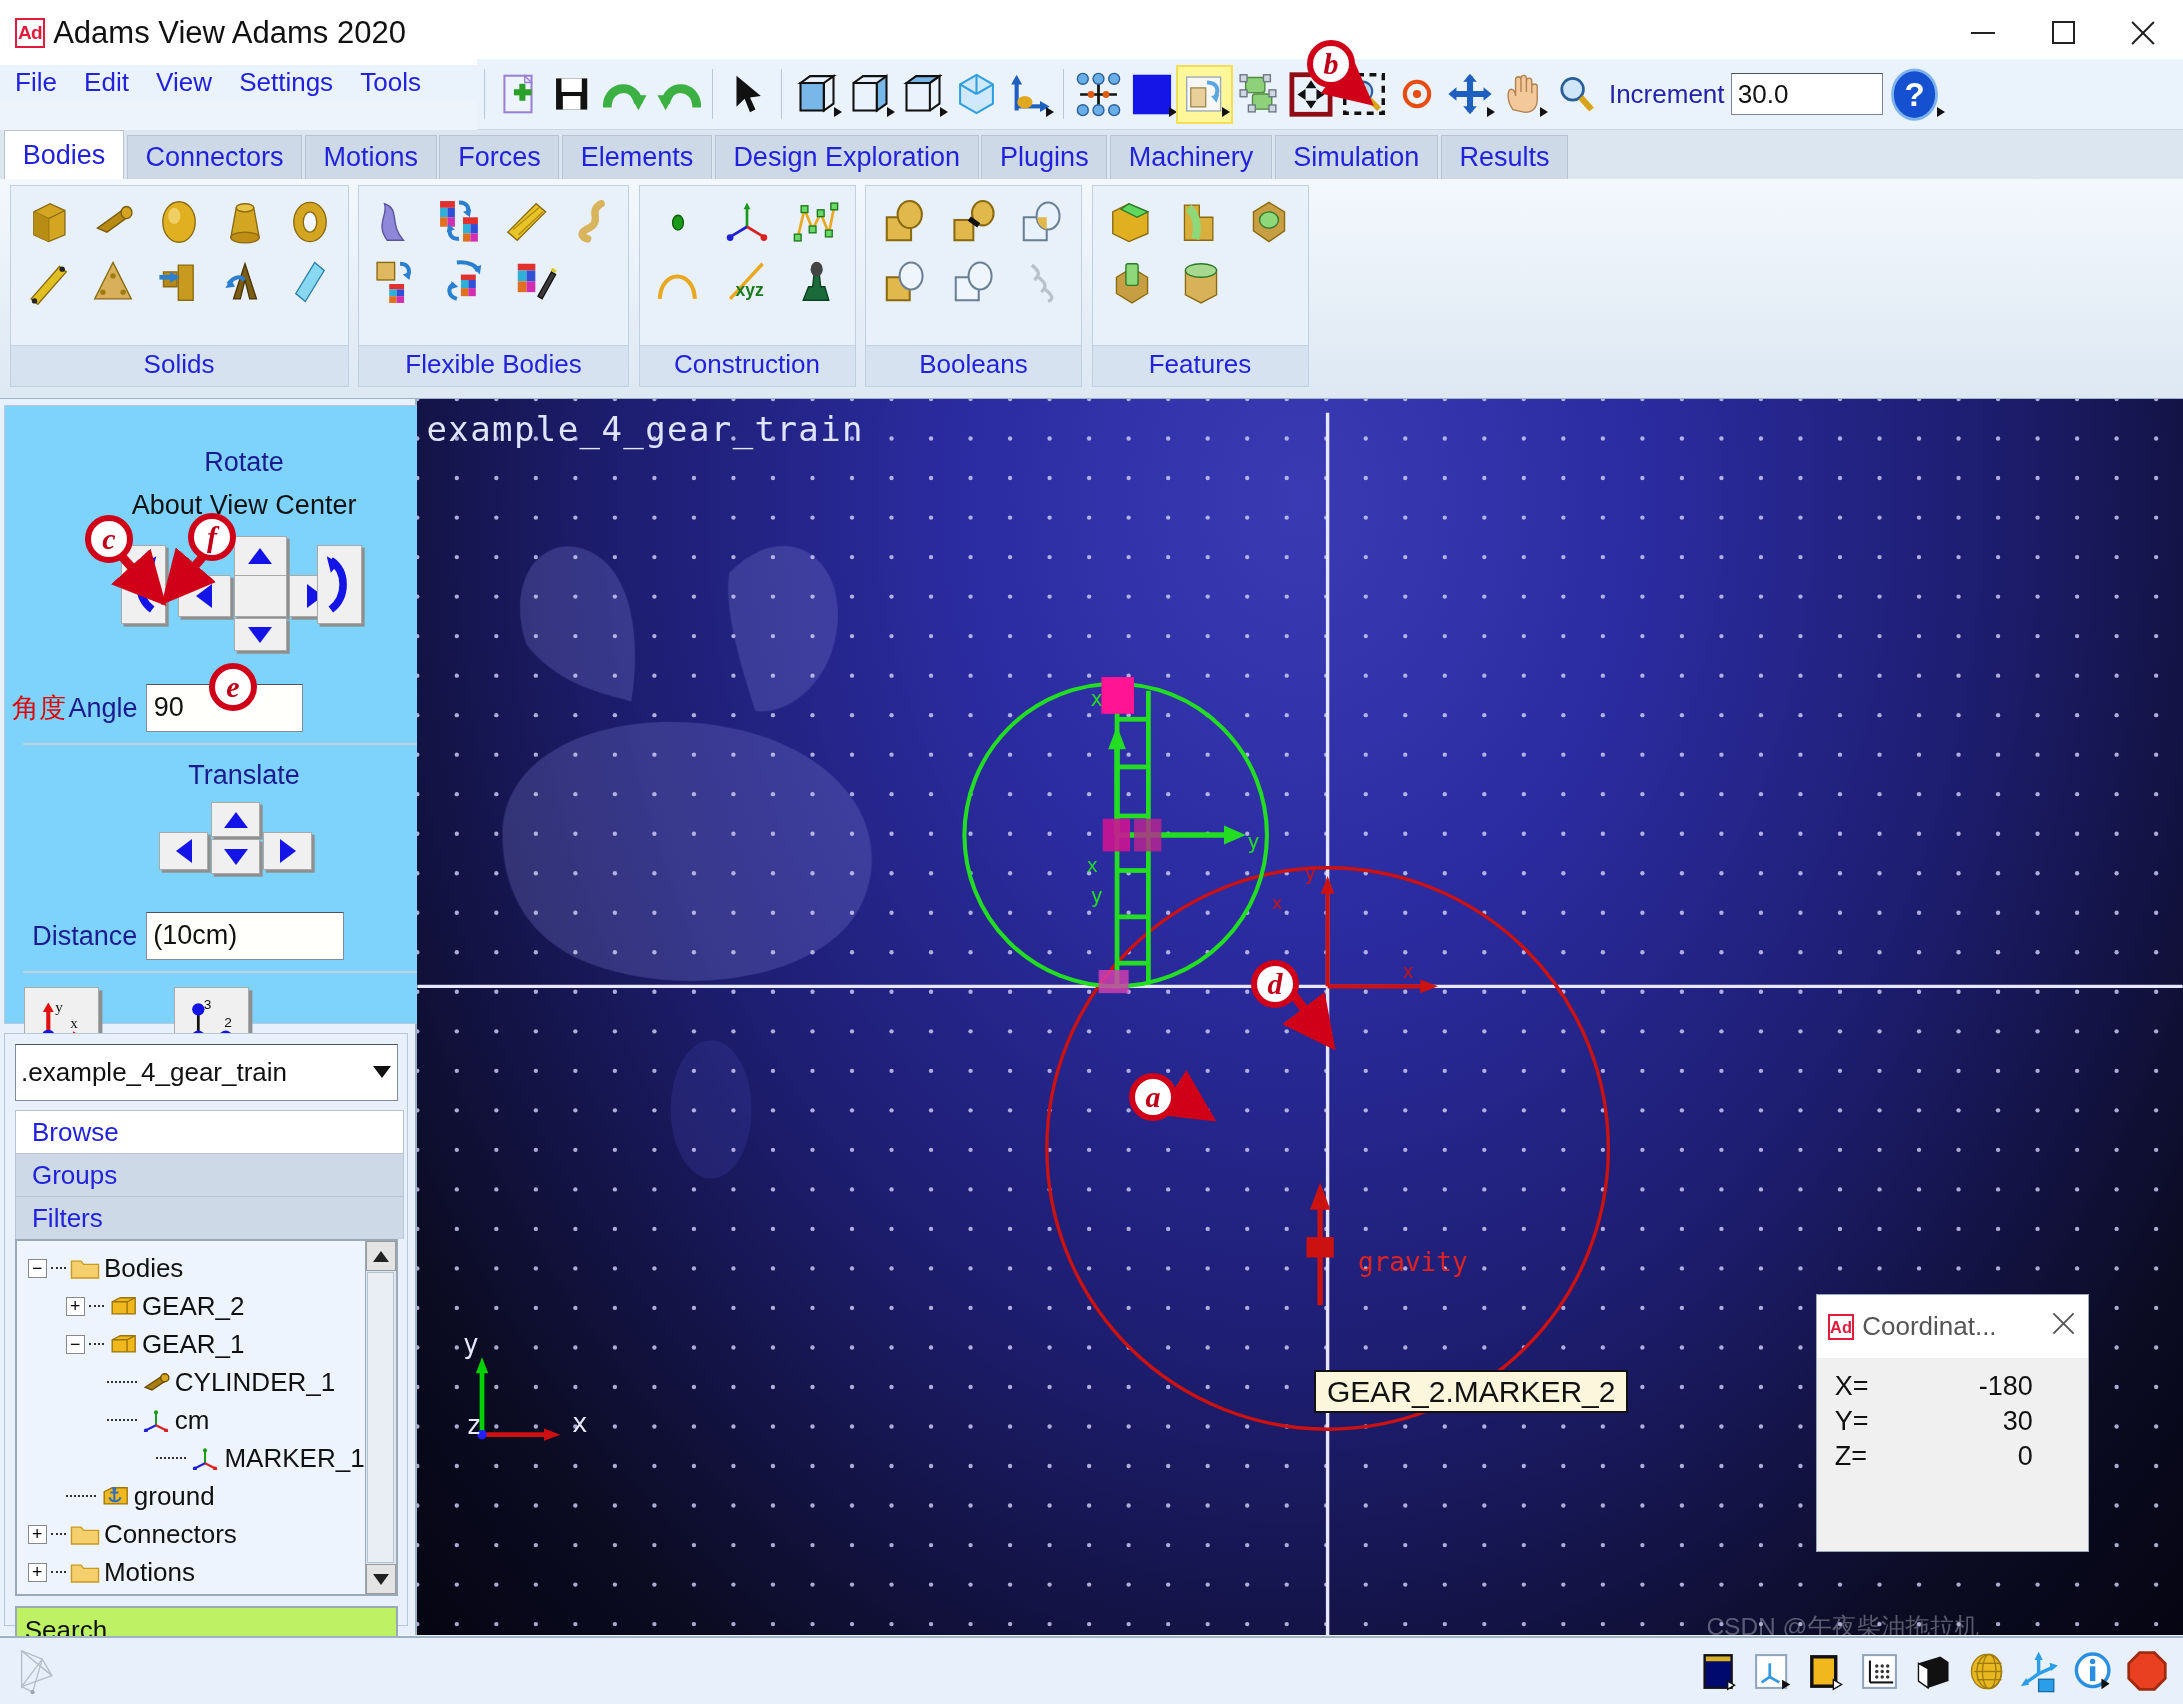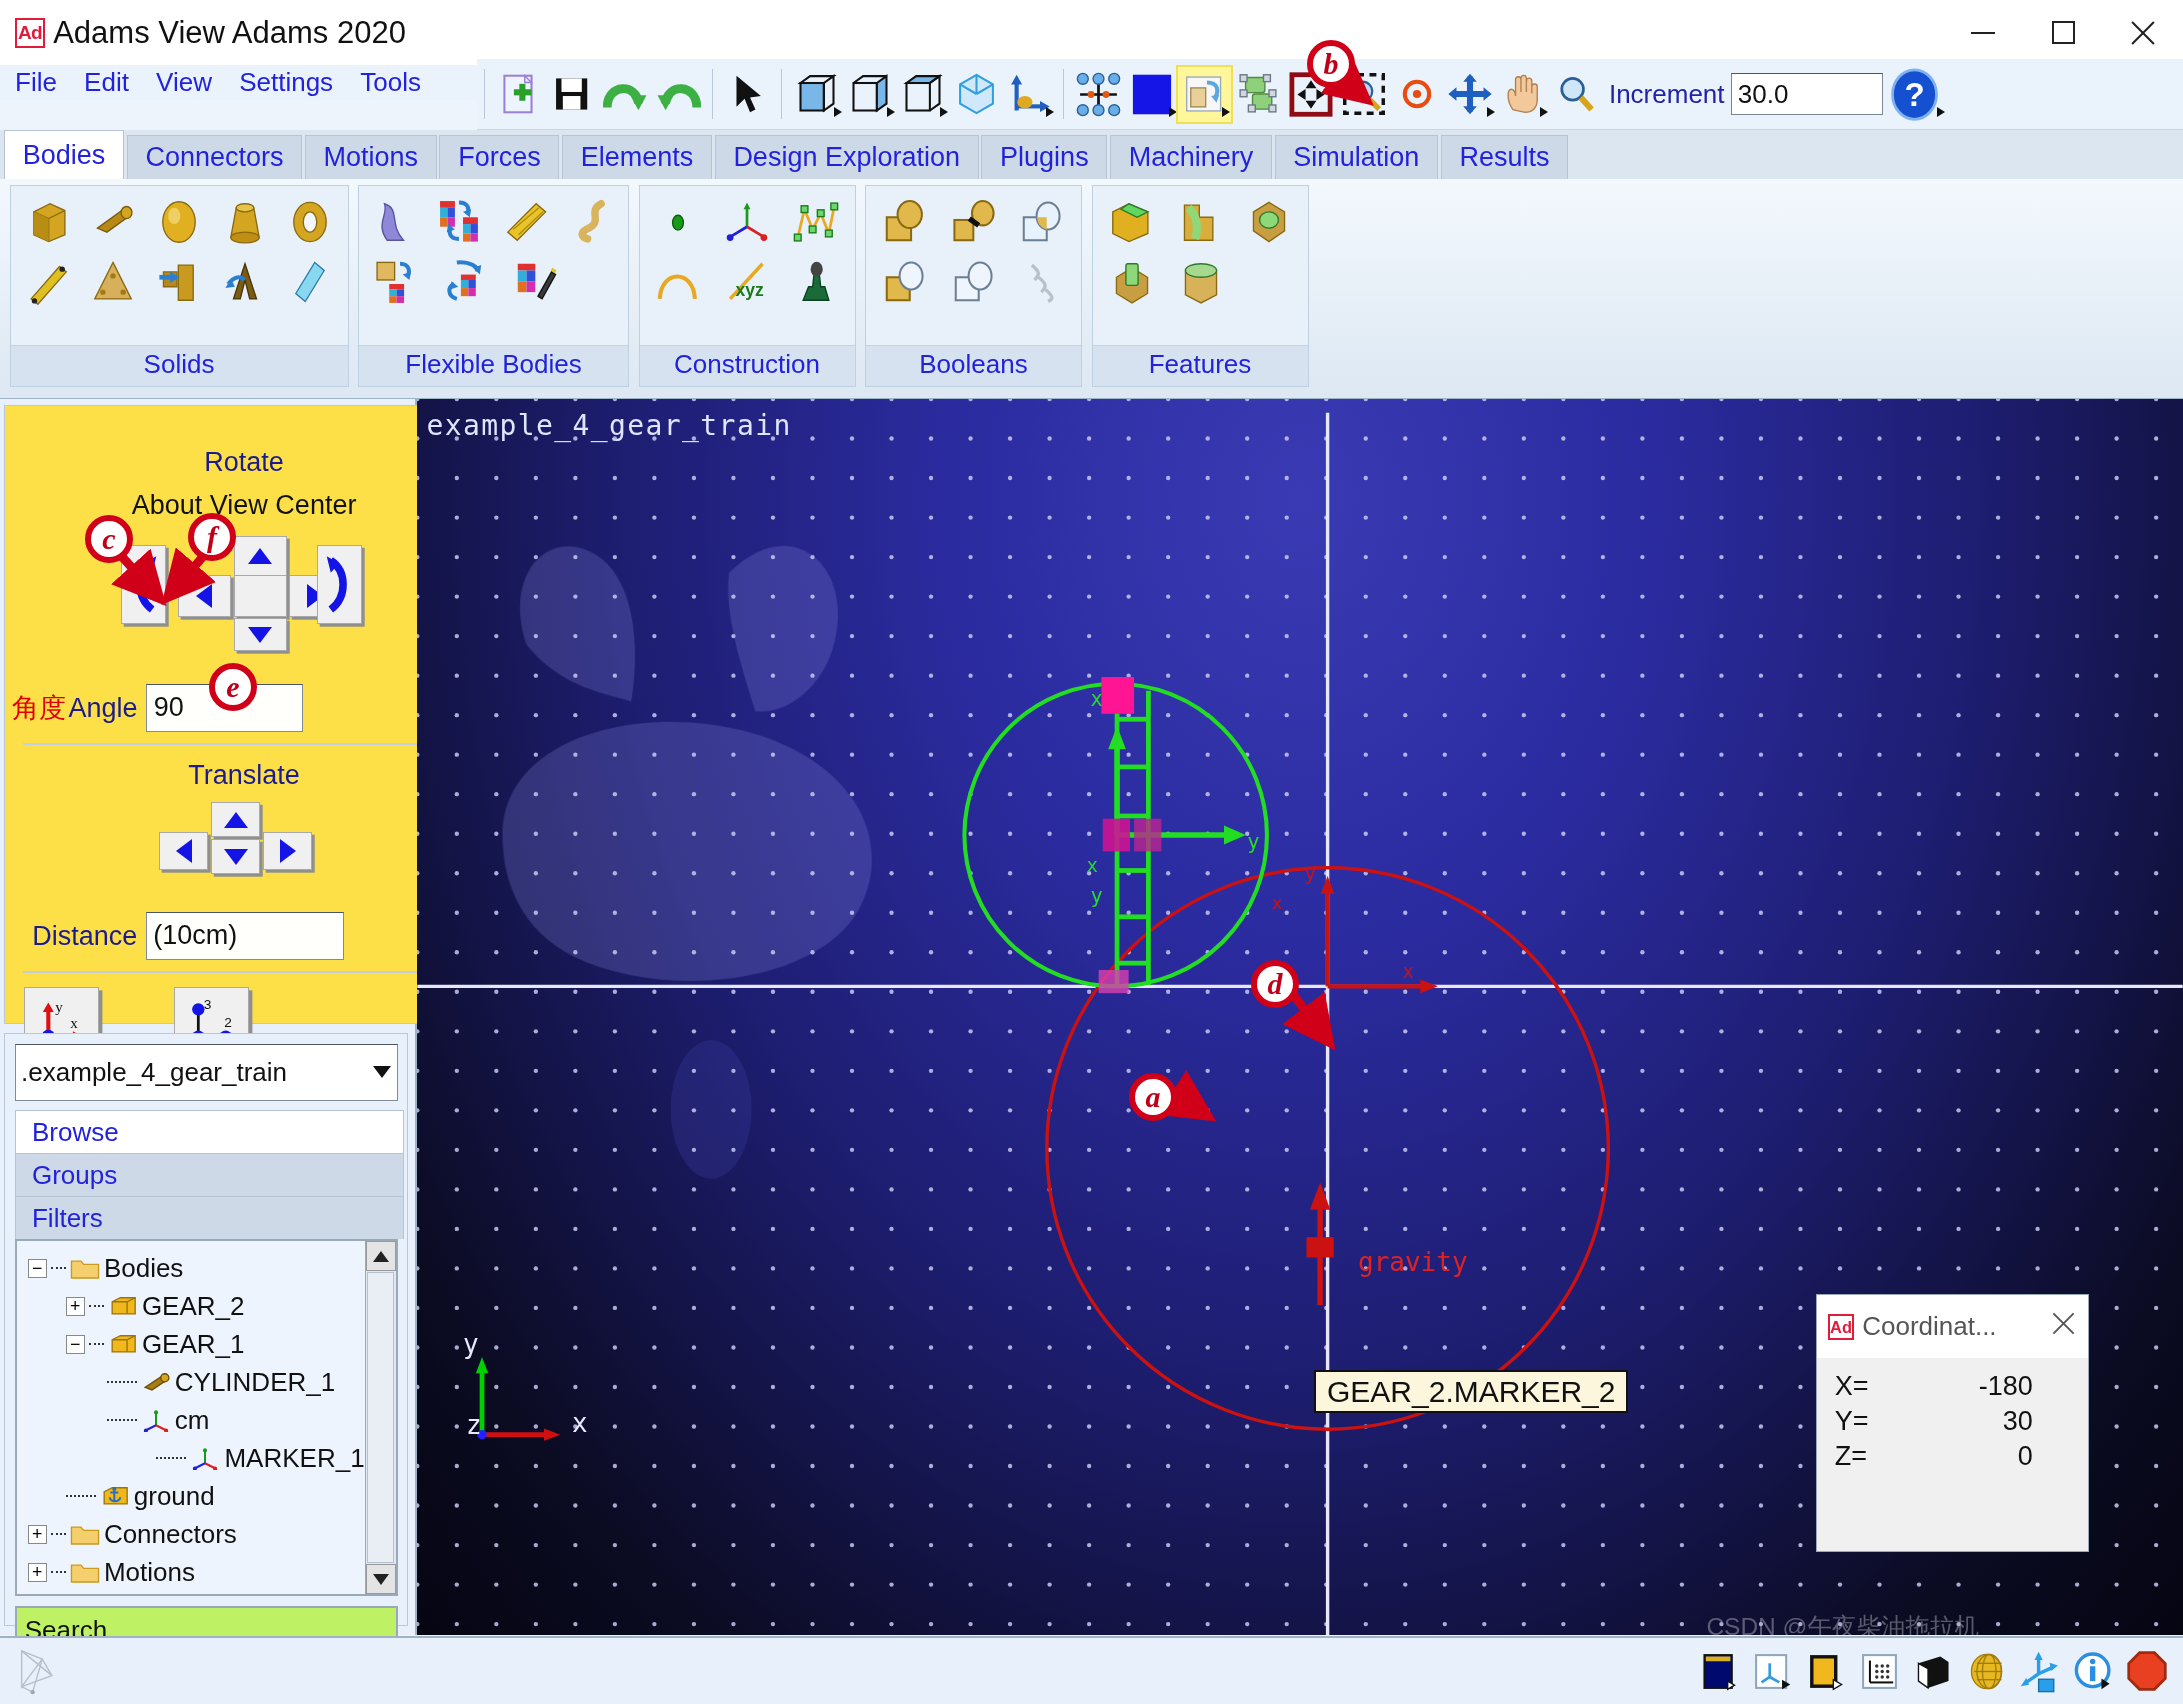--- a/index.html
+++ b/index.html
@@ -73,21 +73,21 @@
   .rg-icons { display:flex; flex-direction:column; padding:6.8px 9.5px 0 9.5px; gap:1.4px; }
   .rg-row { display:flex; gap:10px; }
   .ricon { width:59px; height:59px; display:flex; align-items:center; justify-content:center; }
   .rg-label { text-align:center; font-size:26px; color:#2222dd; background:#d6e2f0;
               padding:2.7px 0 5.5px 0; border-top:0.7px solid #c3d3e3; }
 
   
   .leftpanel { position:absolute; left:0; top:399px; width:417px; height:1236px;
                background:#e8f0fb; border-right:2px solid #9fb3c7; }
   .lp-top { position:absolute; left:4.1px; top:5.5px; width:480px; height:619px;
-            background:#fde047; border:1.4px solid #b9c8d8; }
+            background:#7dd3fc; border:1.4px solid #b9c8d8; }
   .lp-title { text-align:center; font-size:27px; color:#1b1b8f; margin-top:41px;}
   .lp-sub   { text-align:center; font-size:27px; color:#111; margin-top:12.3px;}
   .dpad { position:relative; width:225px; height:102px; margin:12.3px auto 0 auto;}
   .sqbtn { position:absolute; background:#f0f0f0; border:1.4px solid #a9a9a9;
            box-shadow:2.7px 2.7px 0 #8f8f8f; display:flex; align-items:center; justify-content:center;}
   .arr { width:0;height:0; }
   .arr.l { border-right:16.4px solid #1414e6; border-top:12.3px solid transparent; border-bottom:12.3px solid transparent;}
   .arr.r { border-left:16.4px solid #1414e6; border-top:12.3px solid transparent; border-bottom:12.3px solid transparent;}
   .arr.u { border-bottom:16.4px solid #1414e6; border-left:12.3px solid transparent; border-right:12.3px solid transparent;}
   .arr.d { border-top:16.4px solid #1414e6; border-left:12.3px solid transparent; border-right:12.3px solid transparent;}
@@ -126,21 +126,21 @@
   .scrollbtn { width:30px; height:30px; background:#e4e4e4; border:1.4px solid #9a9a9a;
                display:flex; align-items:center; justify-content:center;}
   .scrollthumb { width:27px; flex:1; background:#e9eef4; border:1.4px solid #b5c2cf; margin:1.4px 0;}
   .searchbox { margin:9.5px; height:49px; background:#bef264; border:2px solid #9aa9b8;
                font-size:26px; color:#111; padding:0 8.2px; line-height:45px; }
 
   
   .viewport { position:absolute; left:417px; top:399px; width:1766px; height:1236px;
               background:radial-gradient(ellipse at 50% 8%, #3a3ab4 0%, #2b2ba0 28%, #1d1d70 55%, #0b0b22 85%, #050512 100%);
               overflow:hidden; }
-  .vp-title { position:absolute; left:9.5px; top:9.5px; font-size:28px; color:#dfe4ff;
+  .vp-title { position:absolute; left:9.5px; top:9.5px; font-size:34px; color:#dfe4ff;
               font-family:"DejaVu Sans Mono", monospace; letter-spacing:1.4px;}
   .wm { position:absolute; right:204px; bottom:-8.2px; font-size:24.5px; color:#b9b9c8; opacity:.45;}
 
   
   .coorddlg { position:absolute; left:1816px; top:1294px; width:273px; height:258px;
               background:#f0f0f0; border:1.4px solid #9aa9b8; }
   .cd-title { height:63px; background:#fff; display:flex; align-items:center; padding:0 11px; }
   .cd-logo { width:26px;height:26px;border:2.7px solid #e01b3c;color:#e01b3c;font-size:16.4px;
              font-weight:bold;line-height:22px;text-align:center;}
   .cd-name { font-size:26px; color:#555; margin-left:8.2px; }

